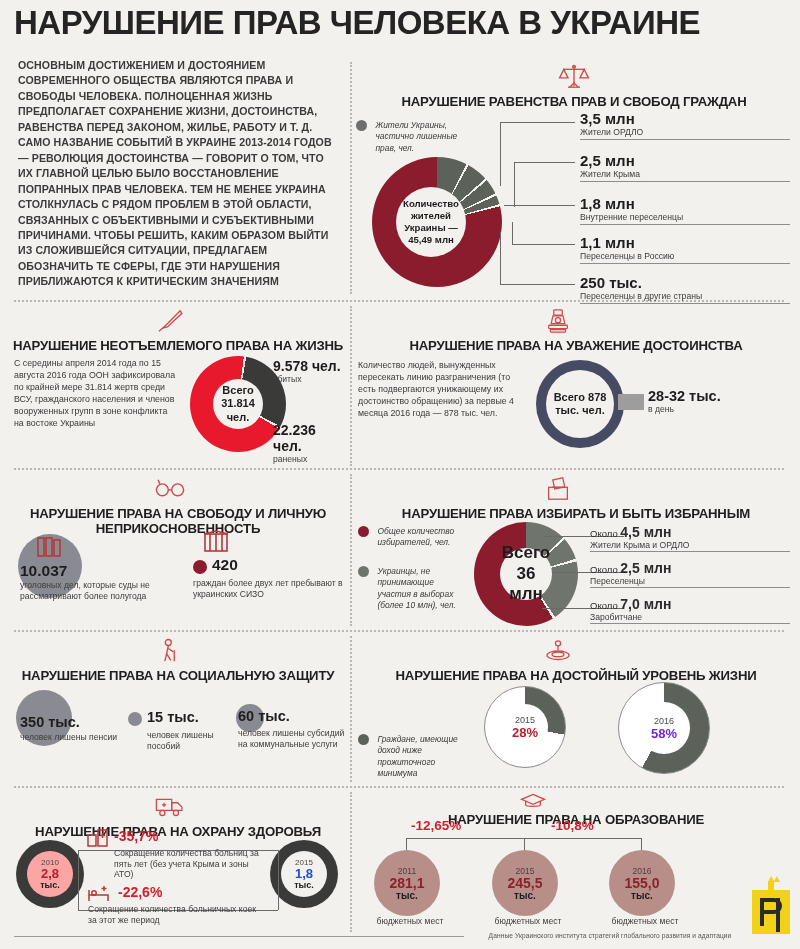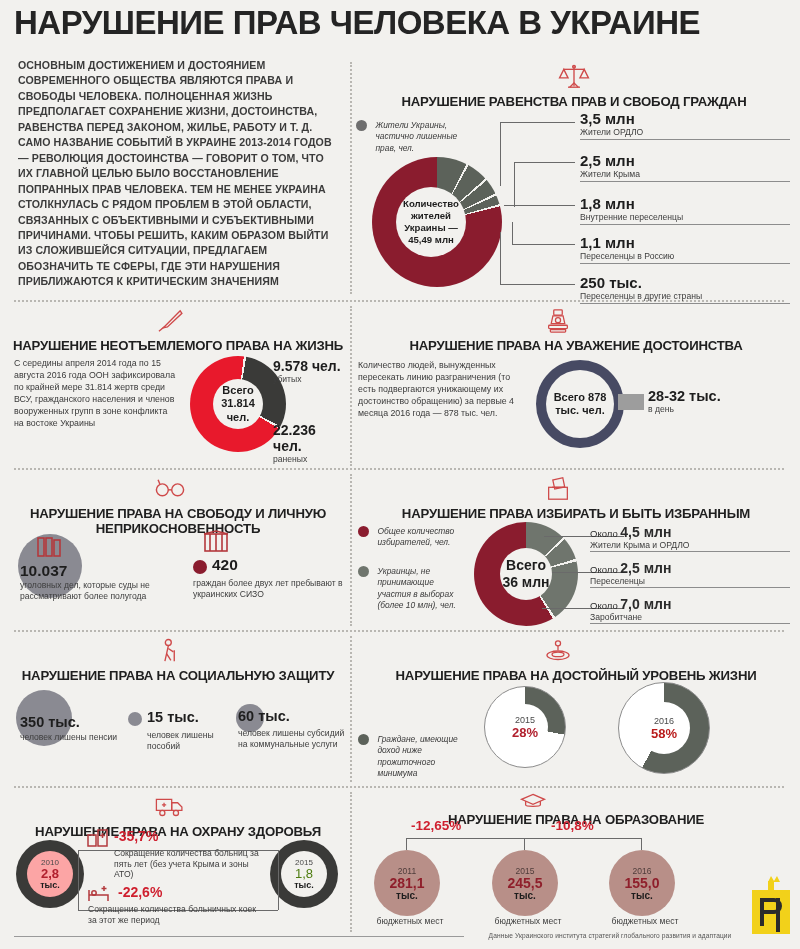--- a/index.html
+++ b/index.html
@@ -257,21 +257,21 @@
       <span class="note-i" style="display:inline-block;width:92px;margin-left:4px;">Общее количество избирателей, чел.</span>
     </div>
     <div style="position:absolute;left:2px;top:92px;width:112px;">
       <span class="legdot" style="background:#6f756d;"></span>
       <span class="note-i" style="display:inline-block;width:92px;margin-left:4px;">Украинцы, не принимающие участия в выборах (более 10 млн), чел.</span>
     </div>
 
     <div>
       <div class="donut" style="left:118px;top:48px;width:104px;height:104px;background:conic-gradient(from 0deg, #6f756d 0deg 45deg, #f2f1ee 45deg 48deg, #6f756d 48deg 73deg, #f2f1ee 73deg 76deg, #6f756d 76deg 146deg, #f2f1ee 146deg 149deg, #8a1c2e 149deg 360deg);">
         <div class="hole" style="left:26px;top:26px;width:52px;height:52px;">
-          <span style="font-size:14px;font-weight:bold;line-height:1.2;color:#1d1d1d;">Всего 36 млн</span>
+          <span style="font-size:17px;font-weight:bold;line-height:1.2;color:#1d1d1d;">Всего 36 млн</span>
         </div>
       </div>
     </div>
 
     <div class="ln" style="left:188px;top:62px;width:80px;height:1px;"></div>
     <div class="ln" style="left:196px;top:98px;width:72px;height:1px;"></div>
     <div class="ln" style="left:186px;top:134px;width:82px;height:1px;"></div>
 
     <div style="position:absolute;left:234px;top:50px;width:200px;">
       <div style="font-size:9.5px;color:#2b2b2b;">
@@ -349,21 +349,21 @@
           <span style="font-size:9px;color:#4a4a4a;">2015</span>
           <span style="font-size:13px;font-weight:bold;color:#b1202e;">28%</span>
         </div>
       </div>
     </div>
 
     <div>
       <div class="donut" style="left:262px;top:46px;width:92px;height:92px;background:conic-gradient(from 0deg, #5c625a 0deg 209deg, #ffffff 209deg 360deg);border:1px solid #8c8c8c;box-sizing:border-box;">
         <div class="hole" style="left:19px;top:19px;width:52px;height:52px;background:#ffffff;flex-direction:column;">
           <span style="font-size:9px;color:#4a4a4a;">2016</span>
-          <span style="font-size:13px;font-weight:bold;color:#b91c1c;">58%</span>
+          <span style="font-size:13px;font-weight:bold;color:#6d28d9;">58%</span>
         </div>
       </div>
     </div>
   </div>
 
   <div class="sec" style="left:8px;top:792px;width:340px;height:140px;">
     <svg class="ico" viewBox="0 0 40 26" style="margin-left:145px;">
       <g fill="none" stroke="#cf4a4a" stroke-width="1.5">
         <path d="M4 4 h18 v13 h-18 Z"></path>
         <path d="M22 8 h7 l5 5 v4 h-12 Z"></path>
@@ -380,21 +380,21 @@
         <span style="font-size:8px;color:#4a4a4a;">2010</span>
         <span style="font-size:13px;font-weight:bold;color:#b1202e;line-height:1;">2,8</span>
         <span style="font-size:9px;font-weight:bold;color:#1d1d1d;">тыс.</span>
       </div>
     </div>
 
     <div>
       <div class="ring" style="left:262px;top:48px;width:68px;height:68px;background:#3a3a38;"></div>
       <div class="hole" style="position:absolute;left:273px;top:59px;width:46px;height:46px;border-radius:50%;background:#f2f1ee;display:flex;flex-direction:column;align-items:center;justify-content:center;">
         <span style="font-size:8px;color:#4a4a4a;">2015</span>
-        <span style="font-size:13px;font-weight:normal;color:#4d7c0f;line-height:1;">1,8</span>
+        <span style="font-size:13px;font-weight:bold;color:#1d4ed8;line-height:1;">1,8</span>
         <span style="font-size:9px;font-weight:bold;color:#1d1d1d;">тыс.</span>
       </div>
     </div>
 
     <div class="ln" style="left:70px;top:58px;width:200px;height:1px;"></div>
     <div class="ln" style="left:70px;top:58px;width:1px;height:60px;"></div>
     <div class="ln" style="left:70px;top:118px;width:200px;height:1px;"></div>
     <div class="ln" style="left:270px;top:58px;width:1px;height:60px;"></div>
 
     <svg style="position:absolute;left:78px;top:36px;width:24px;height:20px;" viewBox="0 0 24 20">

